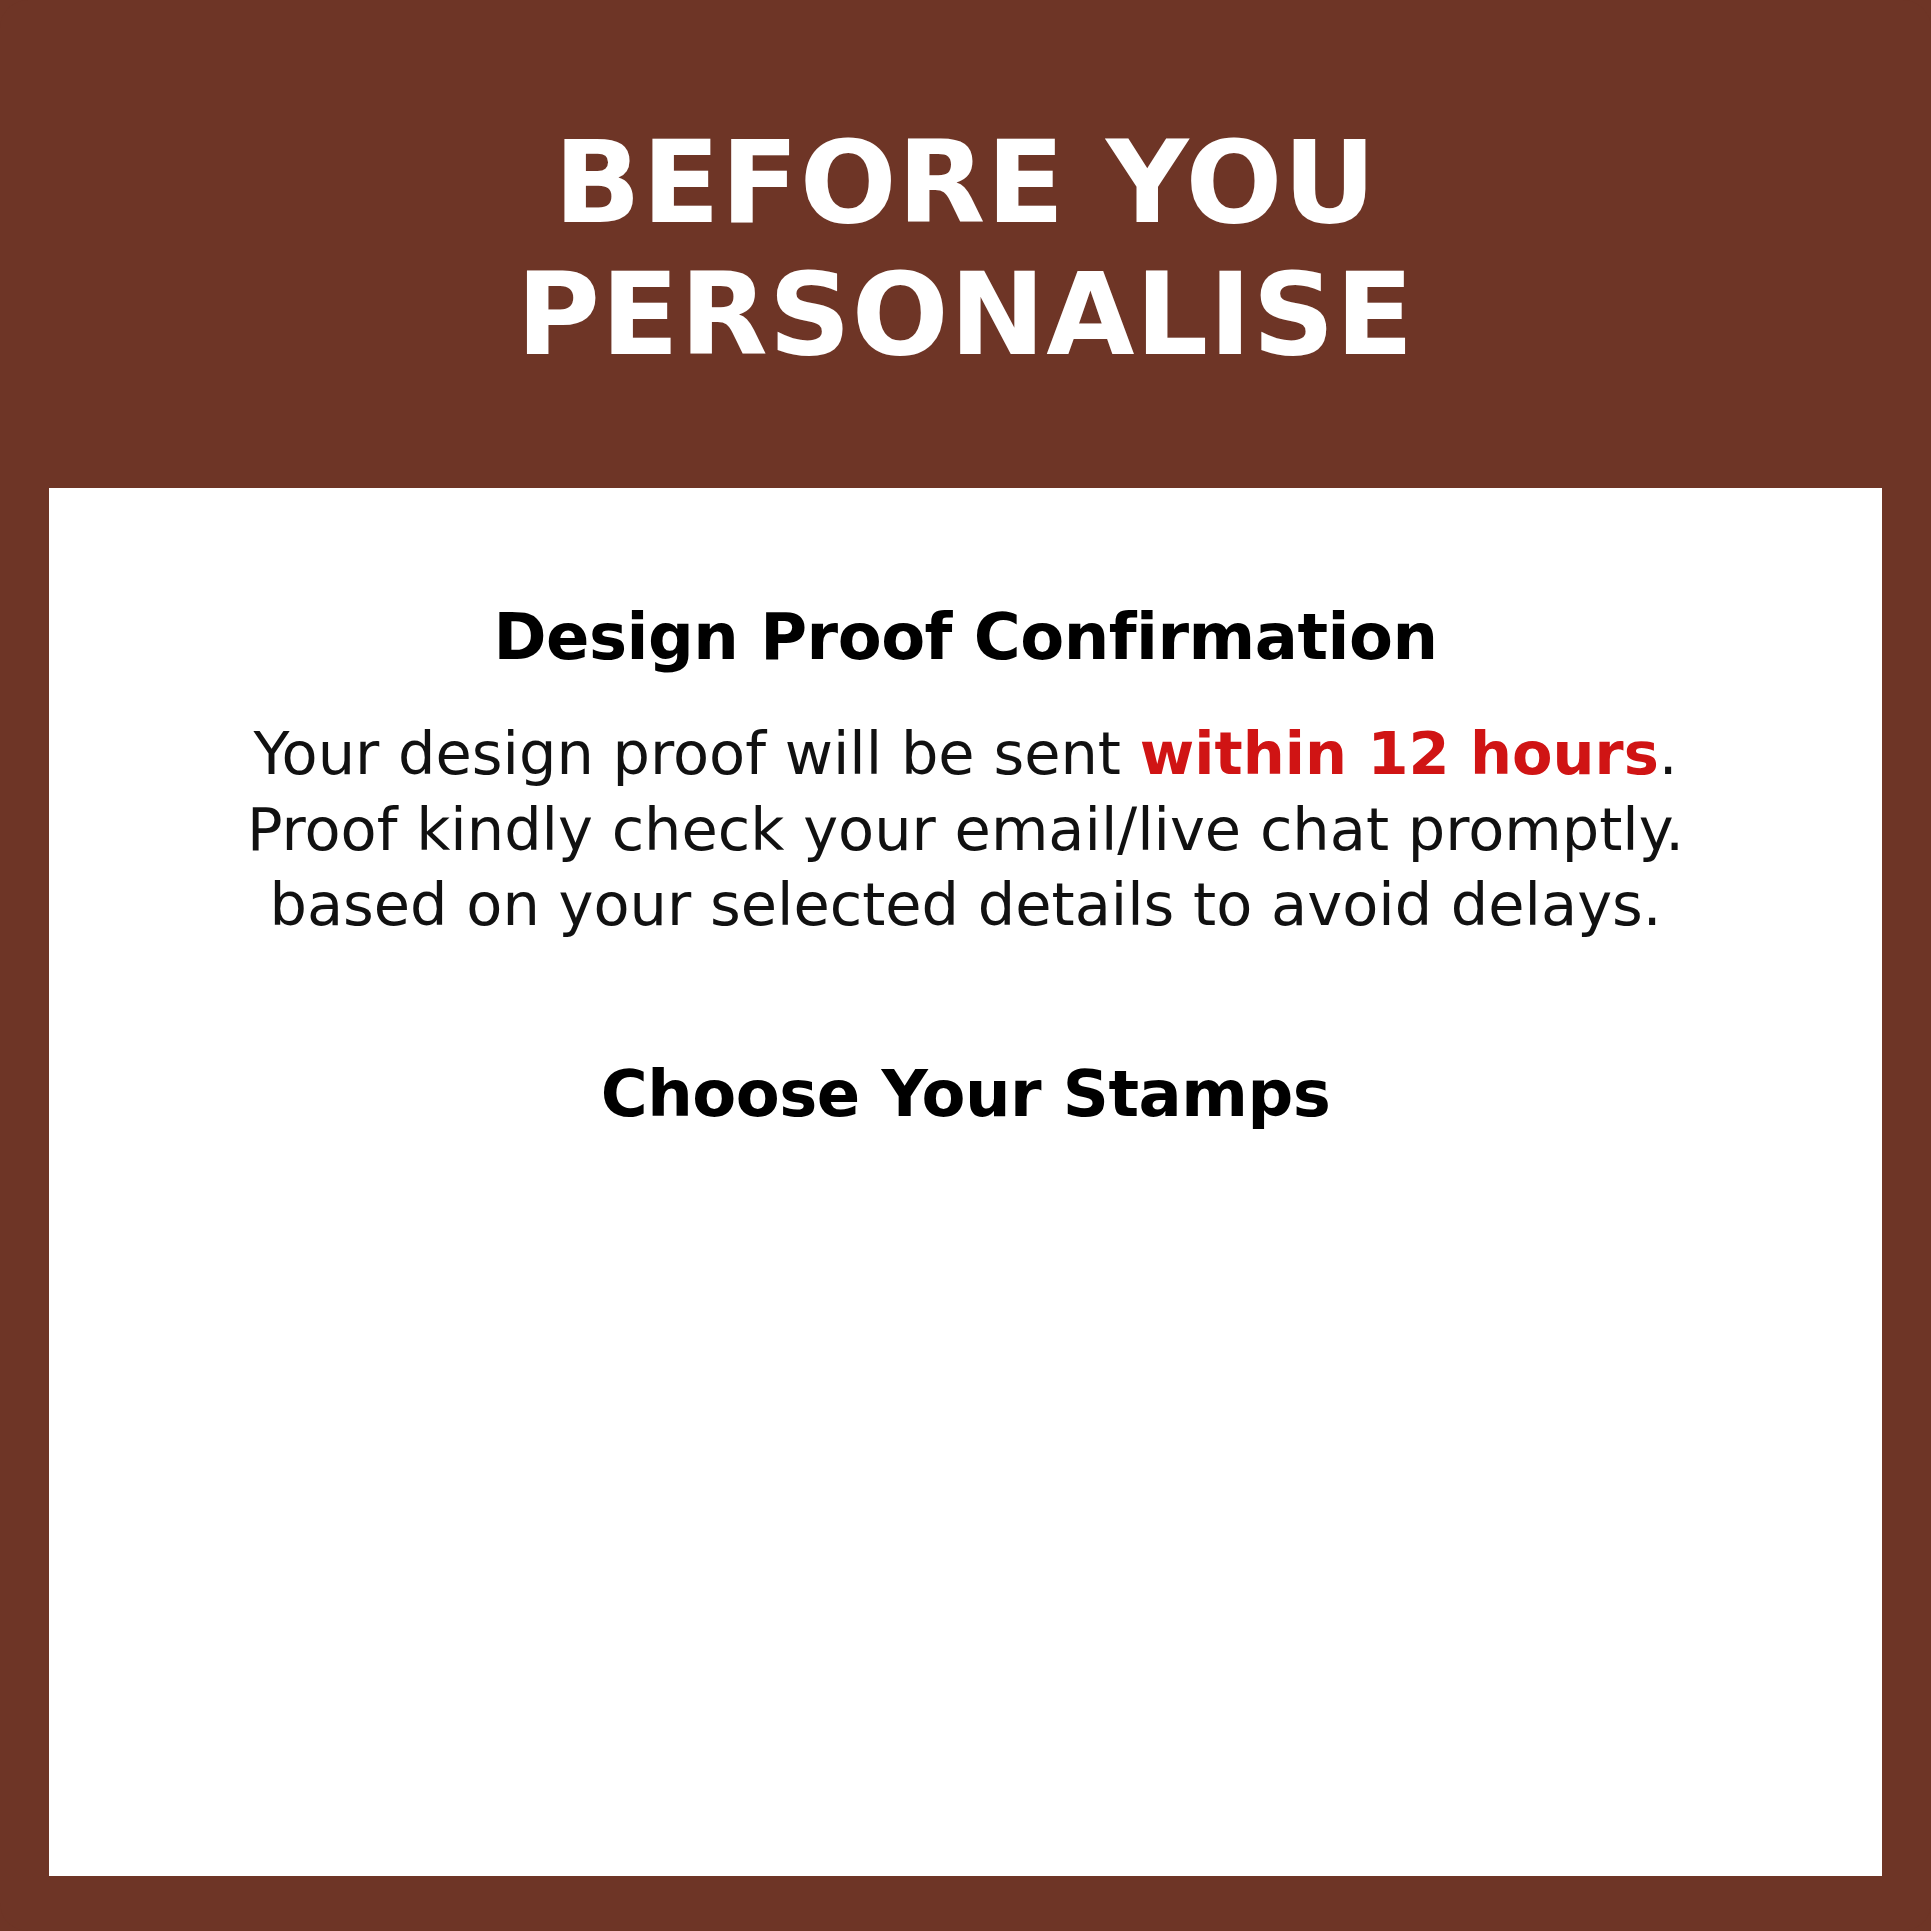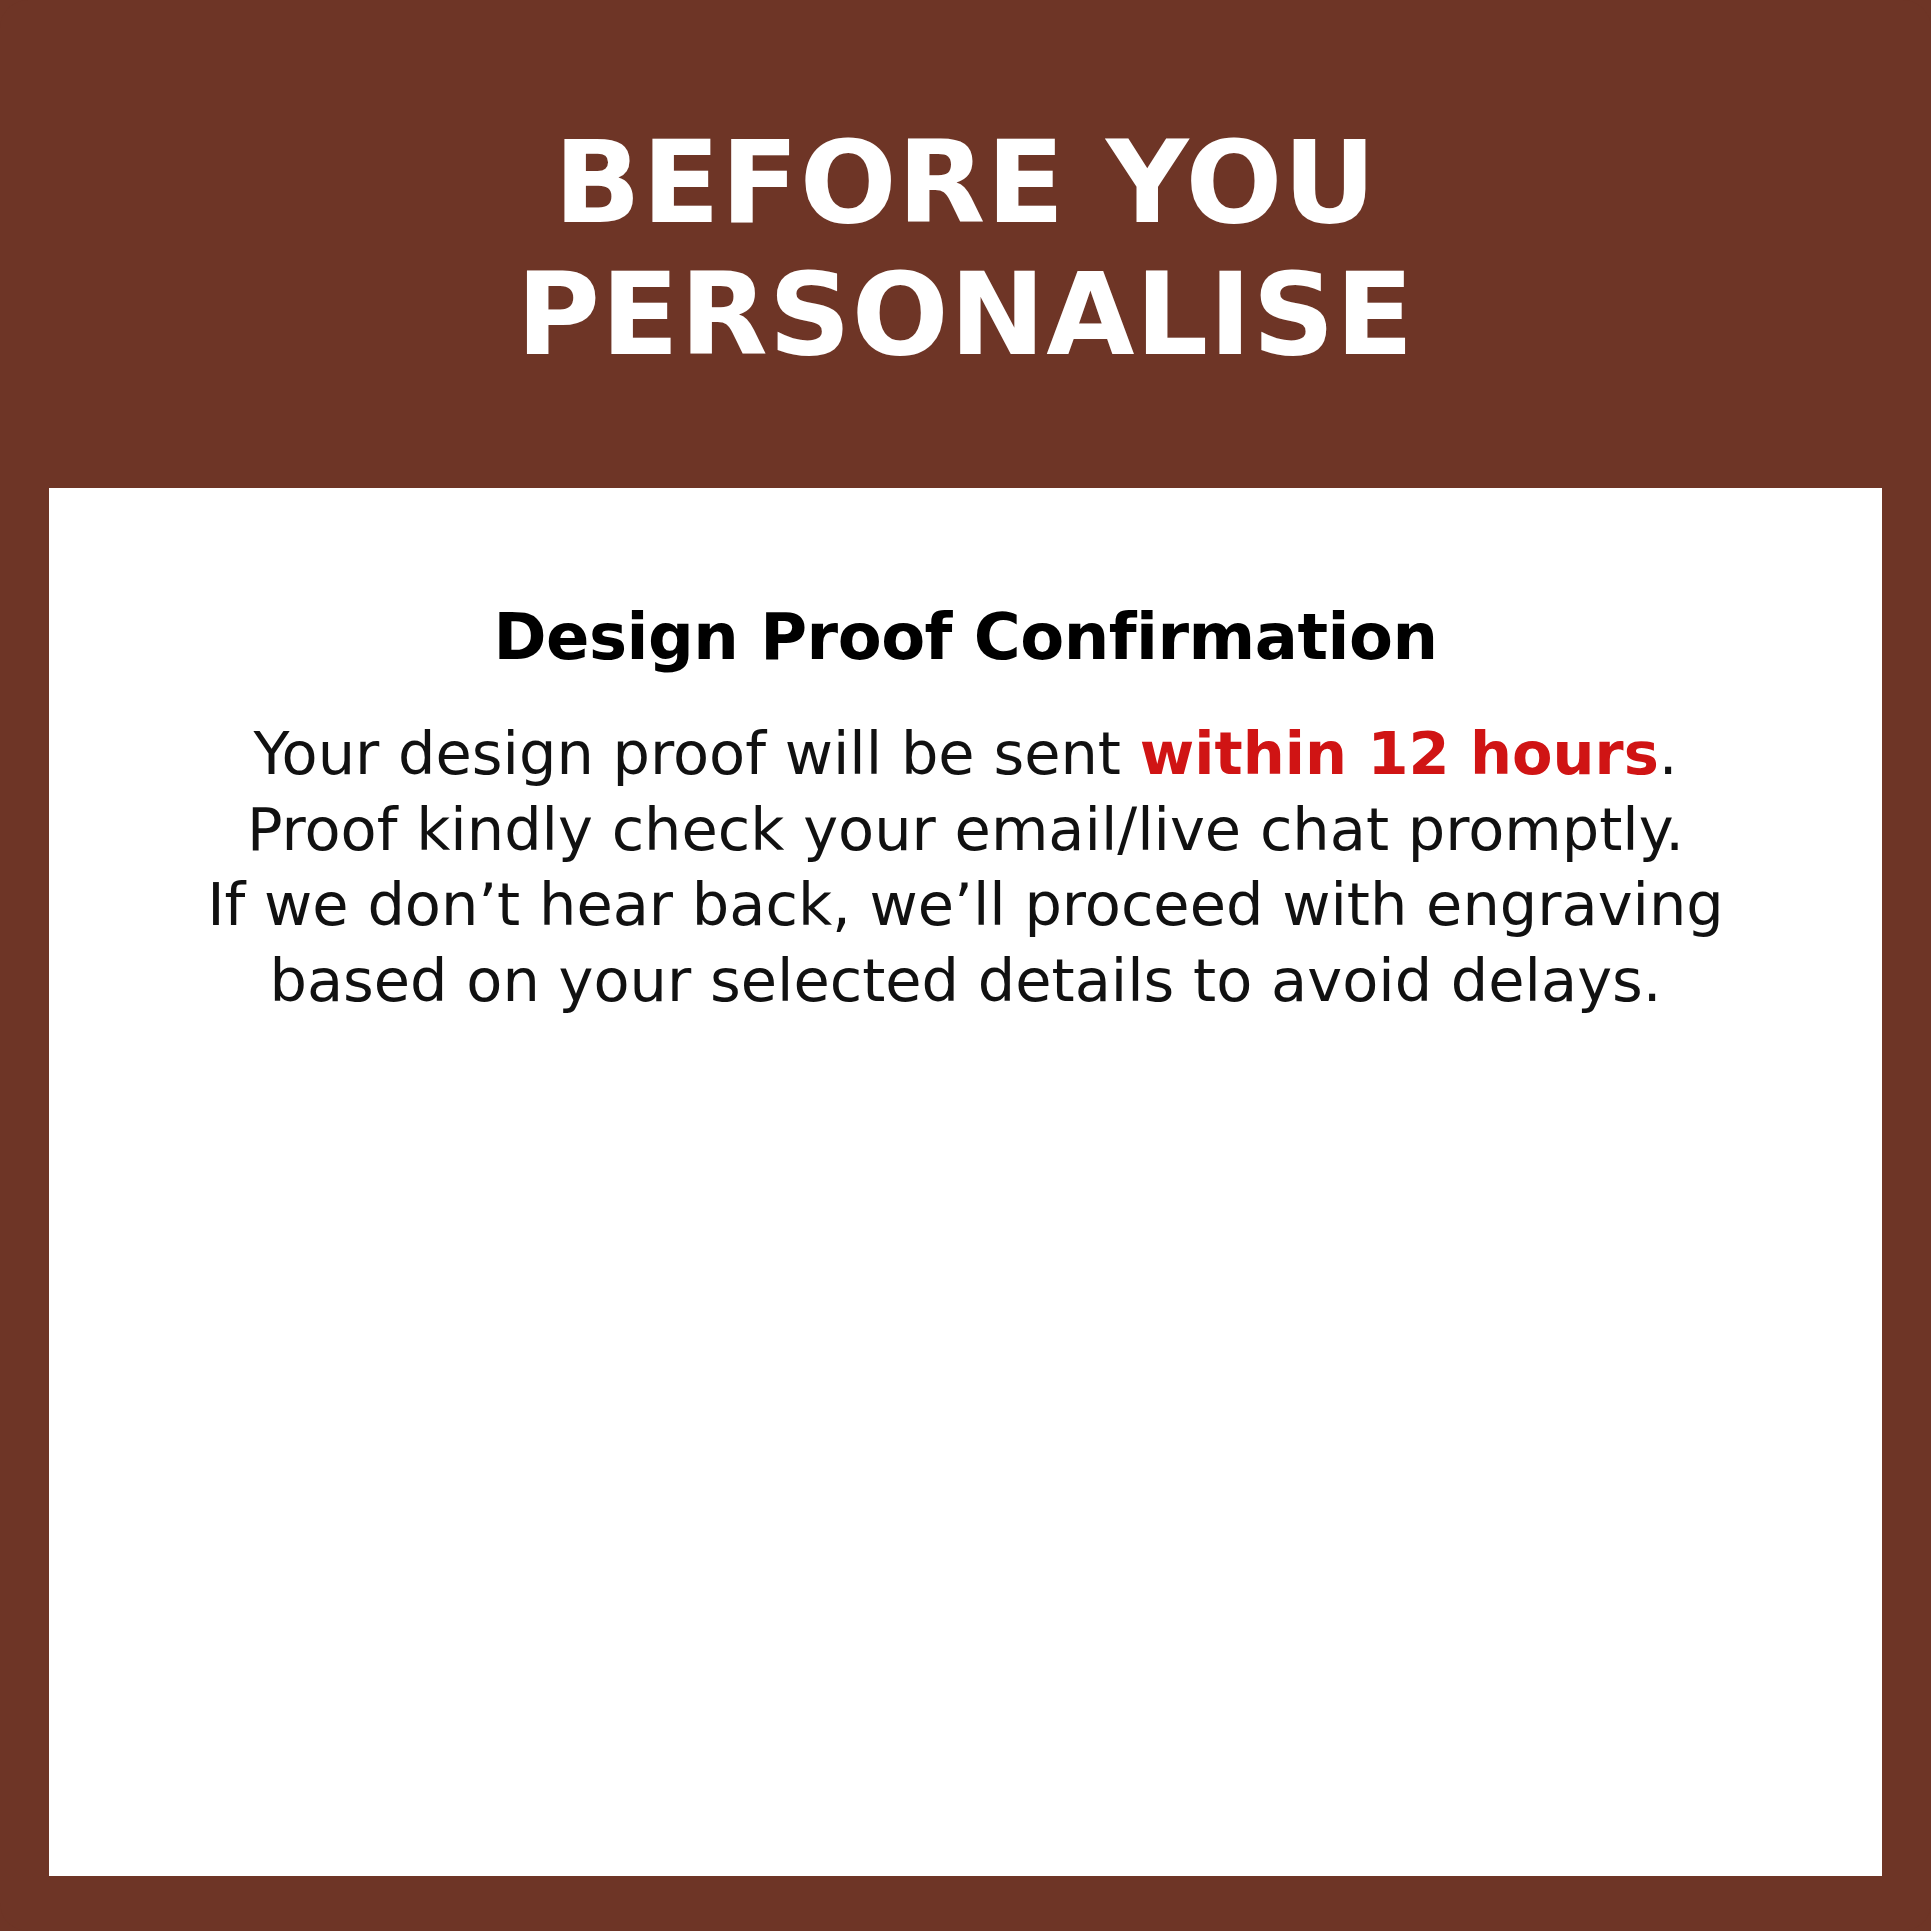--- a/index.html
+++ b/index.html
@@ -100,28 +100,28 @@
     </h1>
   </div>
 
   <div class="card">
 
     <div class="section">
       <h2 class="sec-heading">Design Proof Confirmation</h2>
       <p class="sec-body">
         <span class="sec-body-line"><span>Your design proof will be sent </span><span class="highlight">within 12 hours</span><span>.</span></span>
         <span class="sec-body-line">Proof kindly check your email/live chat promptly.</span>
-        <span class="sec-body-line">If we don’t hear back, we’ll proceed with engraving</span>
         <span class="sec-body-line">based on your selected details to avoid delays.</span>
       </p>
     </div>
 
     <div class="gap-1"></div>
 
     <div class="section">
+      <h2 class="sec-heading">Choose Your Stamps</h2>
       <p class="sec-body">
       </p>
     </div>
 
     <div class="gap-2"></div>
 
 
   </div>
 </div>
 

